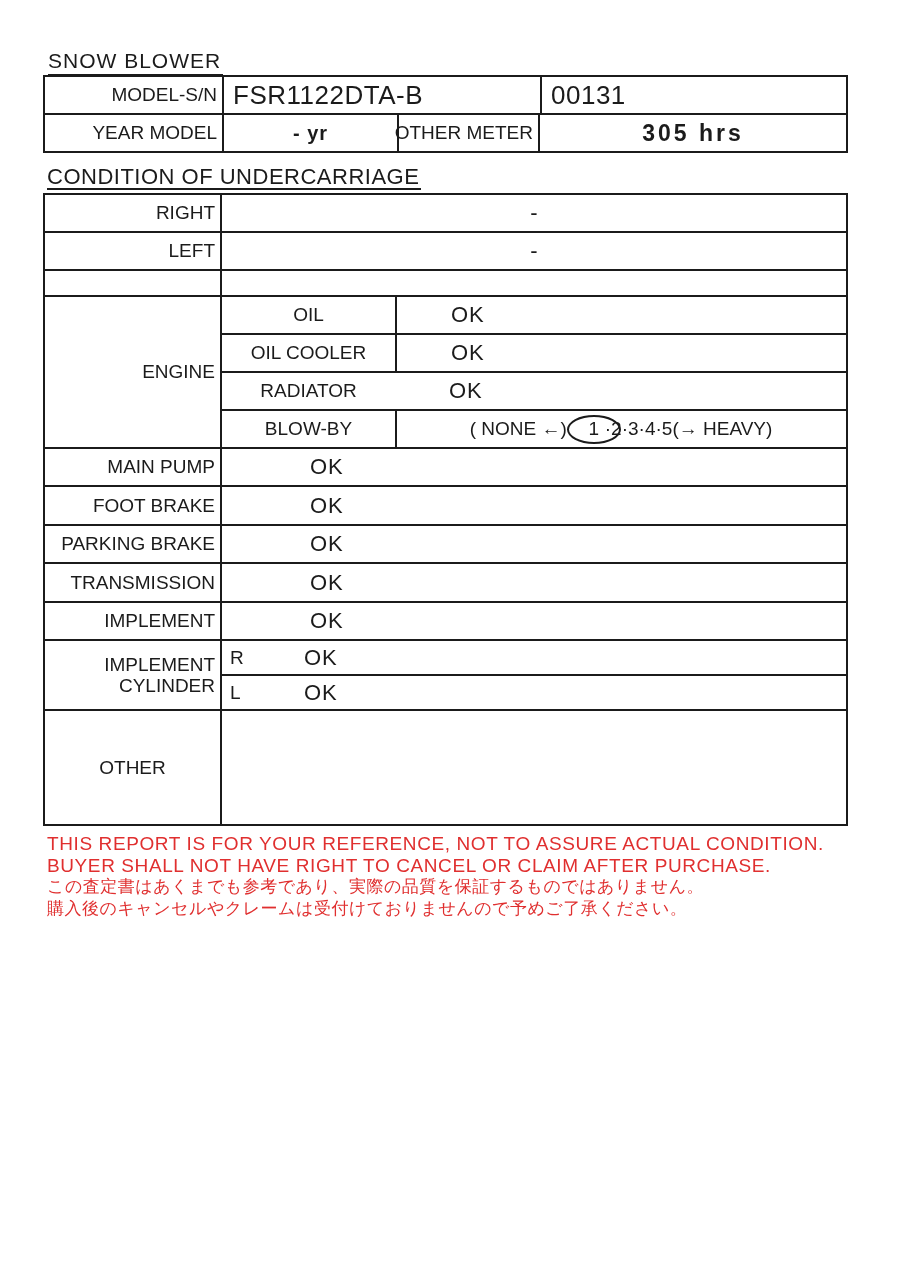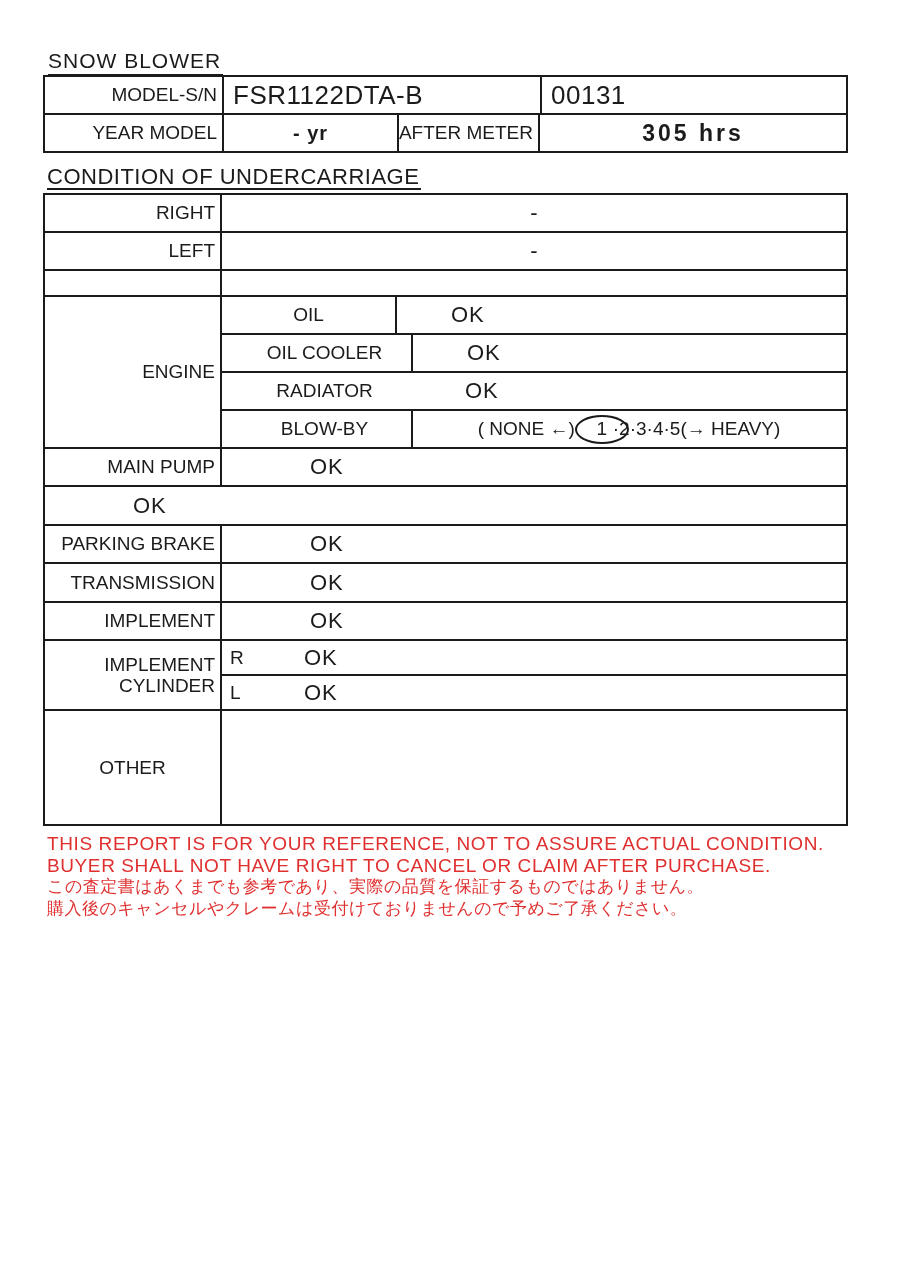--- a/index.html
+++ b/index.html
@@ -61,21 +61,21 @@
   .band .lab{border-right:2px solid var(--ink);}
   .val{flex:1;display:flex;align-items:center;box-sizing:border-box;}
   .h36{height:36px;} .h37{height:37px;} .h24{height:24px;} .h113{height:113px;}
   .dashcell{justify-content:center;font-size:22px;}
   .ok{font-size:22px;letter-spacing:1px;}
   .okcell{padding-left:88px;}
 
   
   .engine-rows{flex:1;display:flex;flex-direction:column;}
   .erow{display:flex;}
-  .erow + .erow{border-top:2px solid var(--ink);padding-left:16px;}
+  .erow + .erow{border-top:2px solid var(--ink);}
   .sub{
     width:173px;flex:none;justify-content:center;
     font-size:19px;white-space:nowrap;
   }
   .eval{flex:1;border-left:2px solid var(--ink);box-sizing:border-box;
         display:flex;align-items:center;}
   .eval.no-div{border-left:none;}
   .eval.okpad{padding-left:54px;}
 
   
@@ -117,21 +117,21 @@
 
   <div class="tbl htable">
     <div class="hrow">
       <div class="cell lab">MODEL-S/N</div>
       <div class="cell w-b1 bigval">FSR1122DTA-B</div>
       <div class="cell w-c1 bigval">00131</div>
     </div>
     <div class="hrow">
       <div class="cell lab">YEAR MODEL</div>
       <div class="cell w-b2 centerval yrval">- yr</div>
-      <div class="cell lab w-c2">AFTER METER</div>
+      <div class="cell lab w-c2">OTHER METER</div>
       <div class="cell w-d2 centerval hrsval">305 hrs</div>
     </div>
   </div>
 
   <div class="section-title">CONDITION OF UNDERCARRIAGE</div>
 
   <div class="tbl ctable">
 
     <div class="band h36">
       <div class="cell lab">RIGHT</div>
@@ -191,20 +191,21 @@
     </div>
 
     <div class="band h36">
       <div class="cell lab">MAIN PUMP</div>
       <div class="val okcell">
         <span class="ok">OK</span>
       </div>
     </div>
 
     <div class="band h37">
+      <div class="cell lab">FOOT BRAKE</div>
       <div class="val okcell">
         <span class="ok">OK</span>
       </div>
     </div>
 
     <div class="band h36">
       <div class="cell lab">PARKING BRAKE</div>
       <div class="val okcell">
         <span class="ok">OK</span>
       </div>

